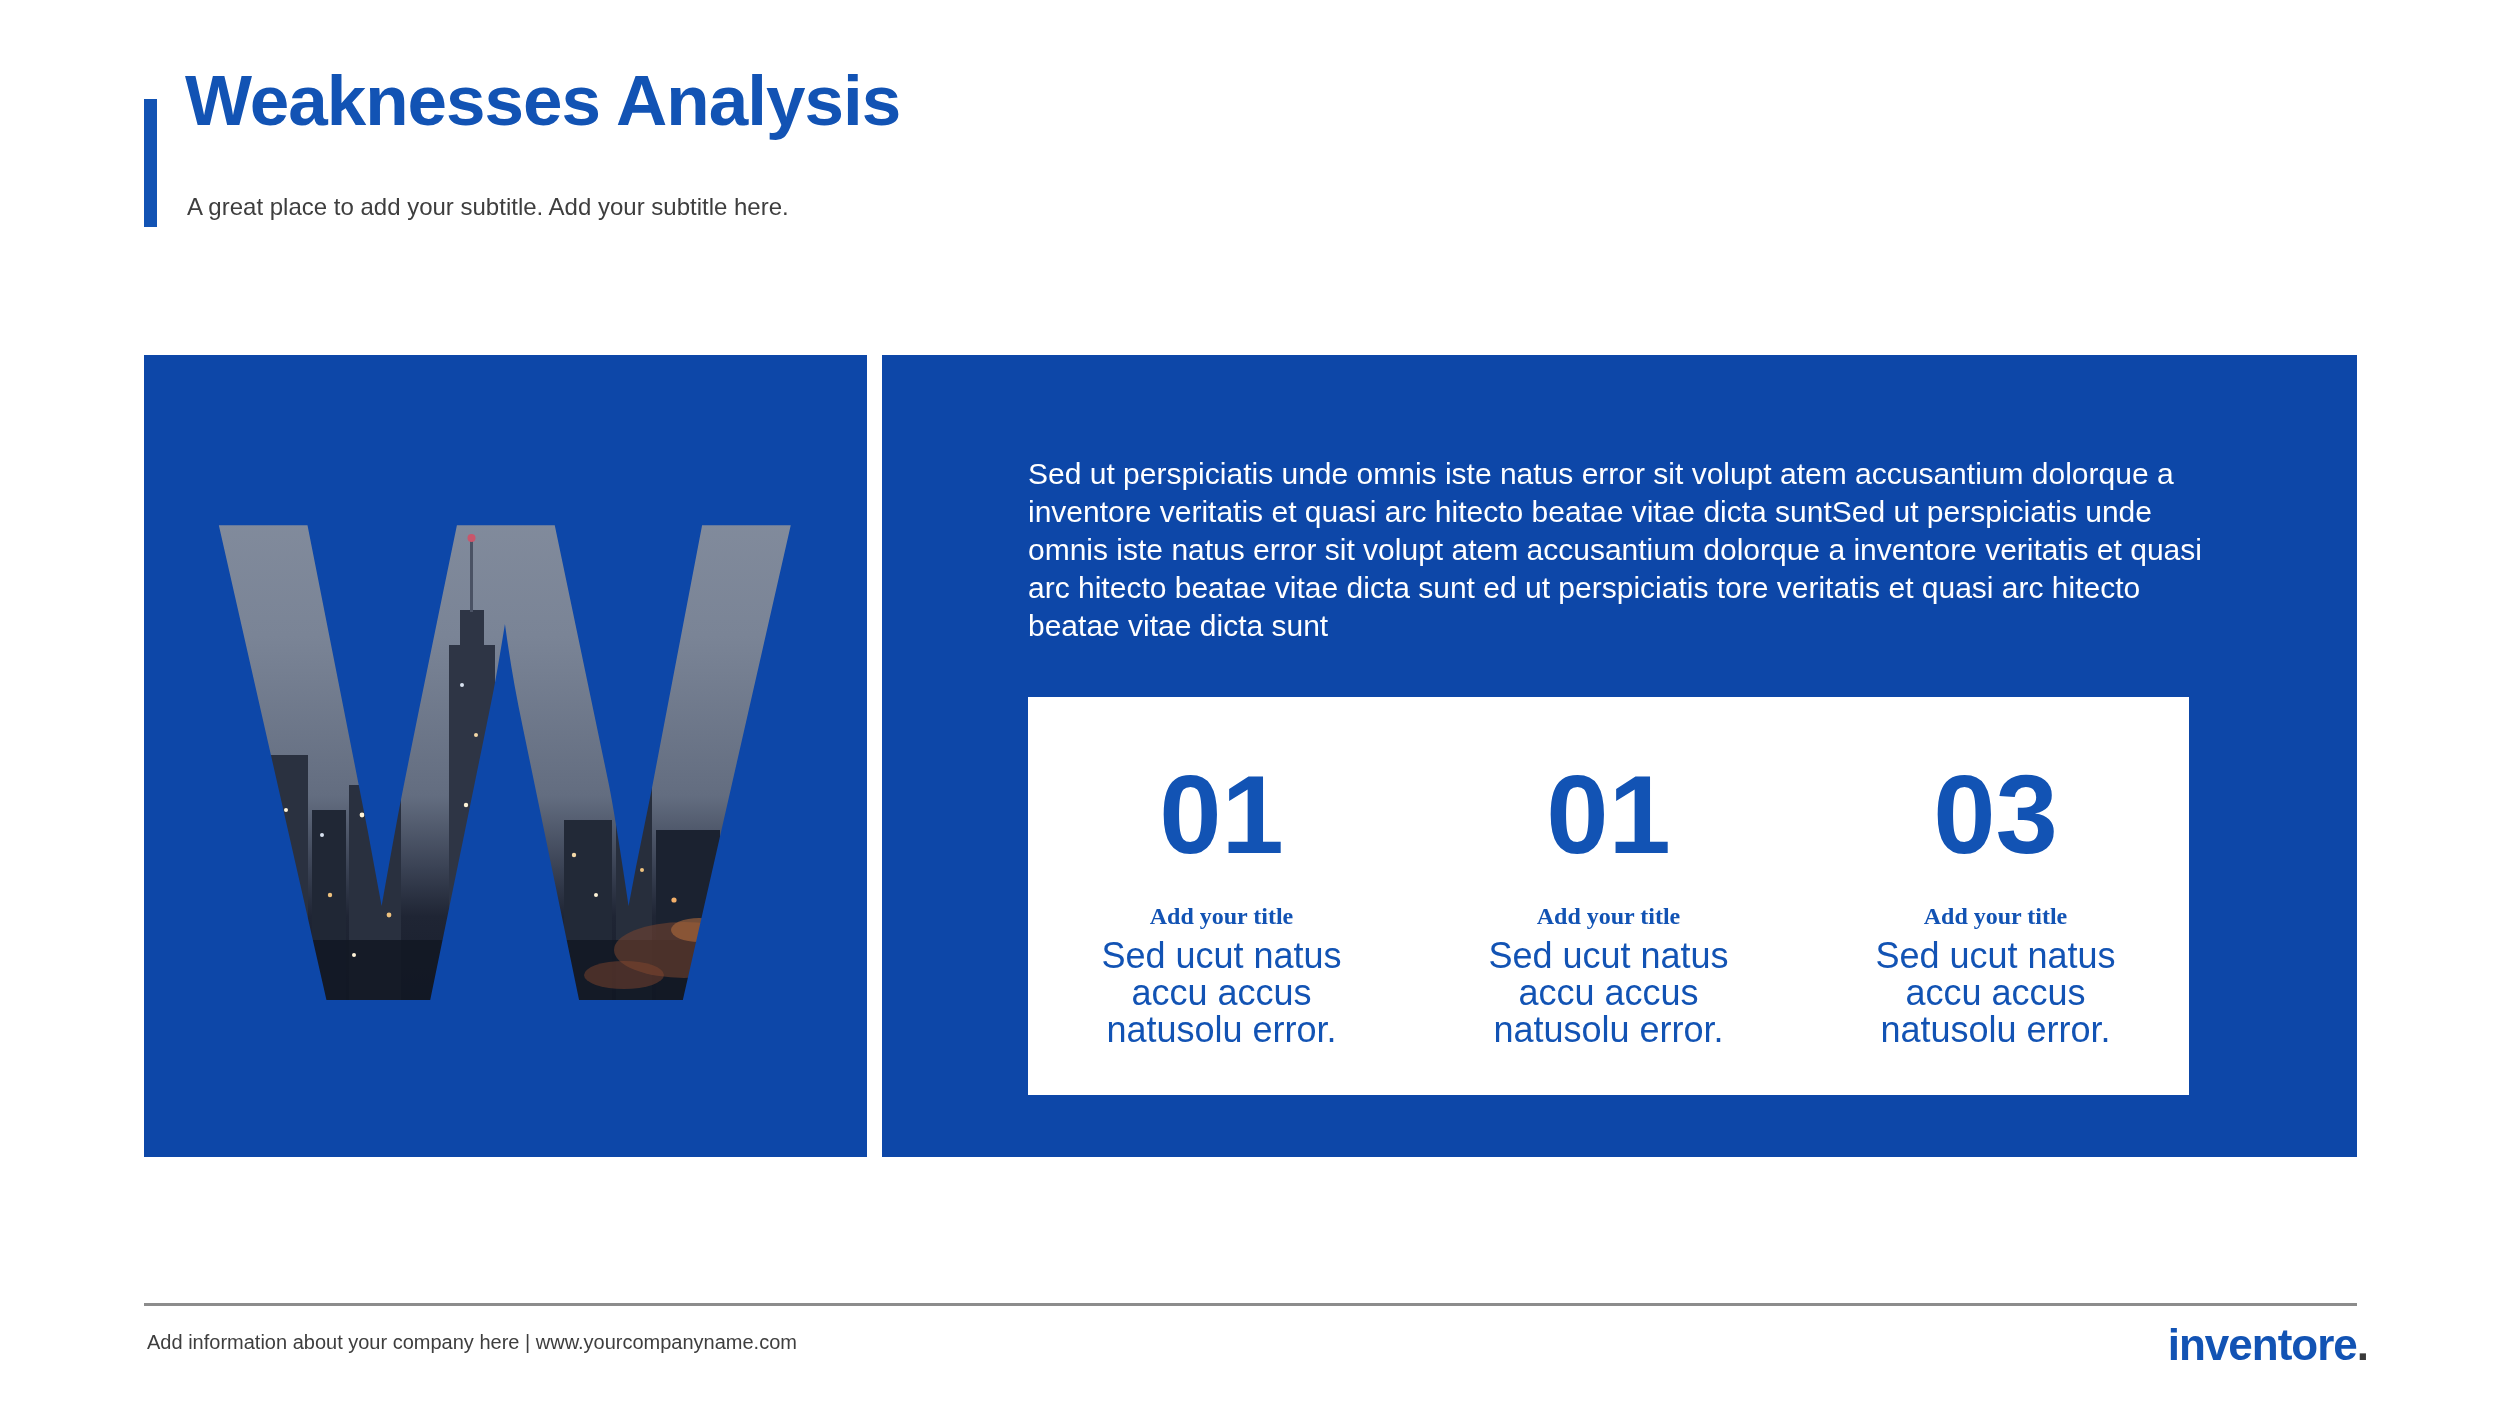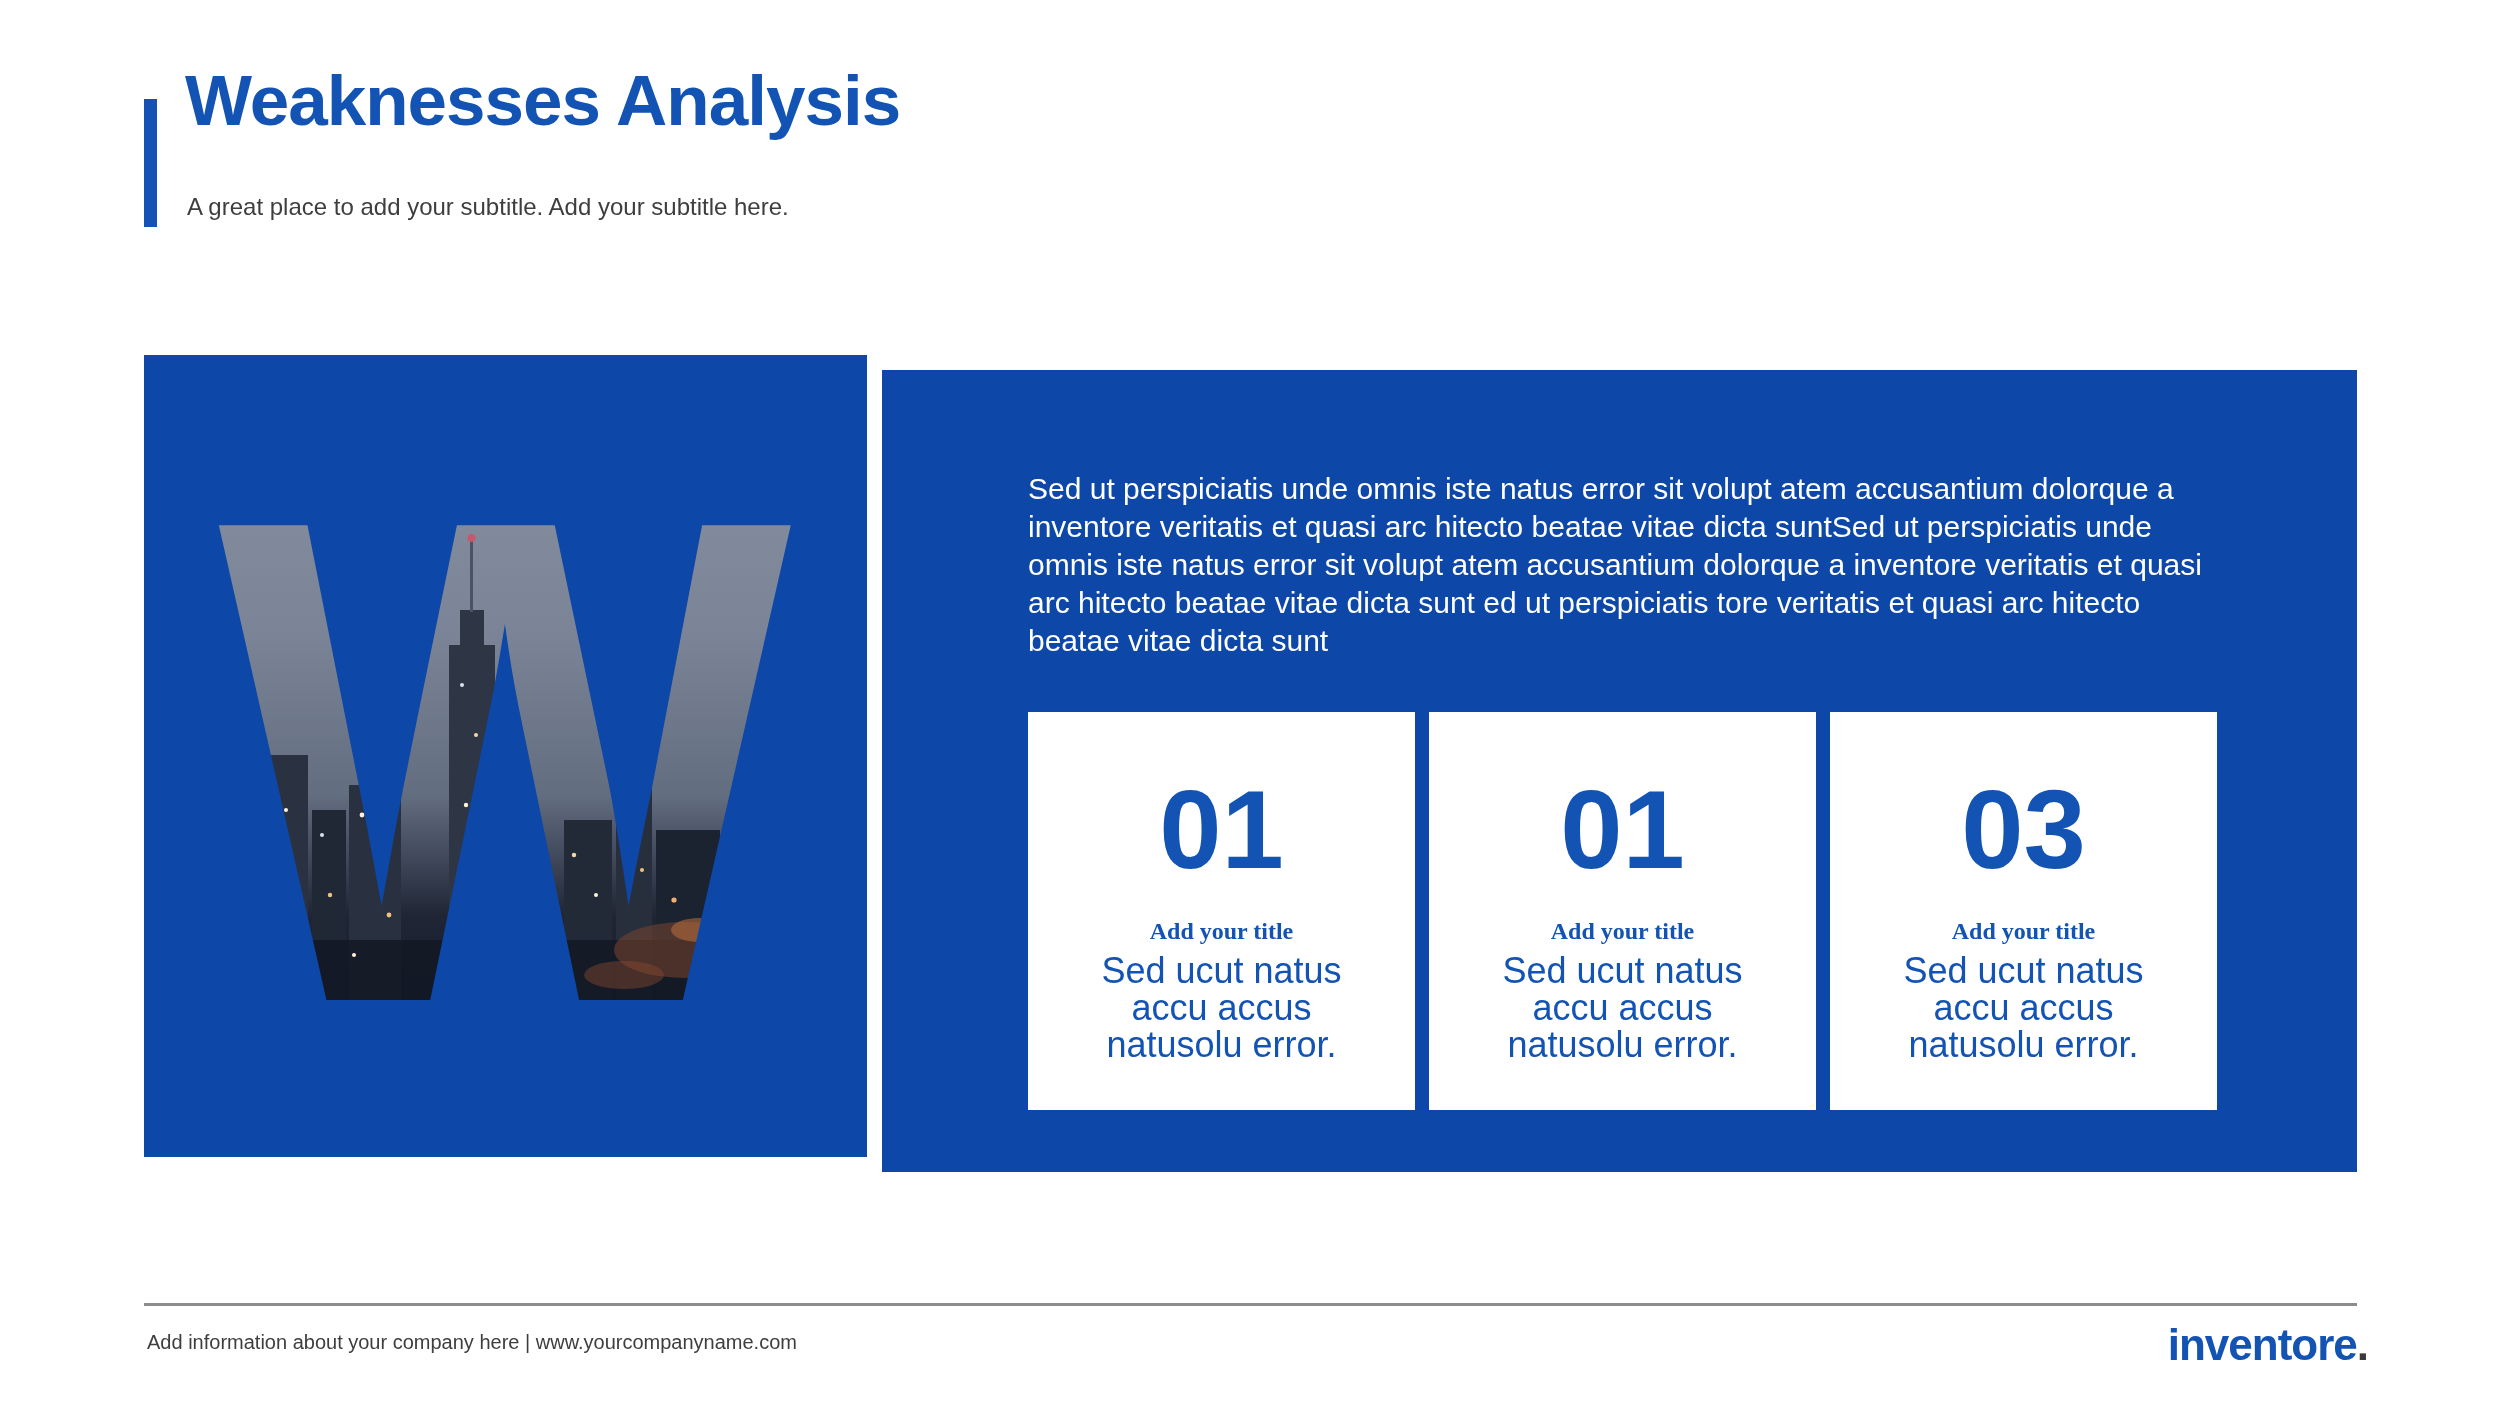--- a/index.html
+++ b/index.html
@@ -38,33 +38,33 @@
     color:var(--text-dark);
     white-space:nowrap;
   }
 
   
   .panel{
     position:absolute;top:355px;height:802px;
     background:var(--panel-blue);
   }
   .panel-left{left:144px;width:723px;}
-  .panel-right{left:882px;width:1475px;padding:100px 140px 0 146px;margin-top:15px;}
+  .panel-right{left:882px;width:1475px;padding:100px 140px 0 146px;}
 
   .letter-svg{display:block;width:723px;height:802px;}
 
   .paragraph{
     color:#ffffff;
     font-size:30px;line-height:38px;
     max-width:1190px;
   }
 
   .cards-row{
     position:absolute;left:146px;top:342px;
-    display:flex;gap:14px;
+    display:flex;
   }
   .card{
     width:387px;height:398px;
     background:var(--card-bg);
     display:flex;flex-direction:column;align-items:center;
     padding-top:62px;
     text-align:center;
   }
   .card-number{
     font-size:112px;font-weight:700;line-height:1;

